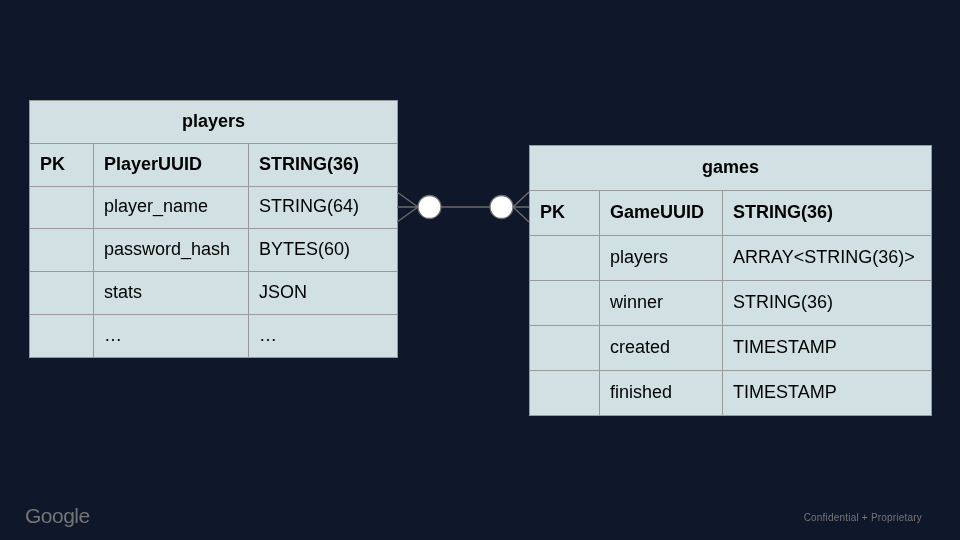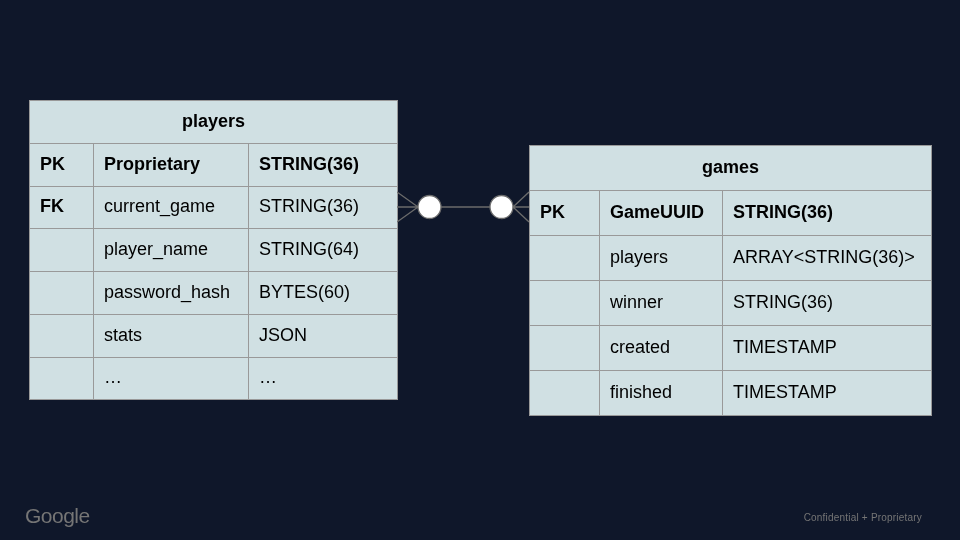--- a/index.html
+++ b/index.html
@@ -88,26 +88,21 @@
         <col style="width:64px">
         <col style="width:155px">
         <col style="width:149px">
       </colgroup>
     <tbody>
         <tr>
       <td colspan="3" class="title">players</td>
     </tr>
     <tr class="pk-row">
       <td class="c-key">PK</td>
-      <td class="c-name">Proprietary</td>
-      <td class="c-type">STRING(36)</td>
-    </tr>
-    <tr>
-      <td class="c-key">FK</td>
-      <td class="c-name">current_game</td>
+      <td class="c-name">PlayerUUID</td>
       <td class="c-type">STRING(36)</td>
     </tr>
     <tr>
       <td class="c-key"></td>
       <td class="c-name">player_name</td>
       <td class="c-type">STRING(64)</td>
     </tr>
     <tr>
       <td class="c-key"></td>
       <td class="c-name">password_hash</td>

